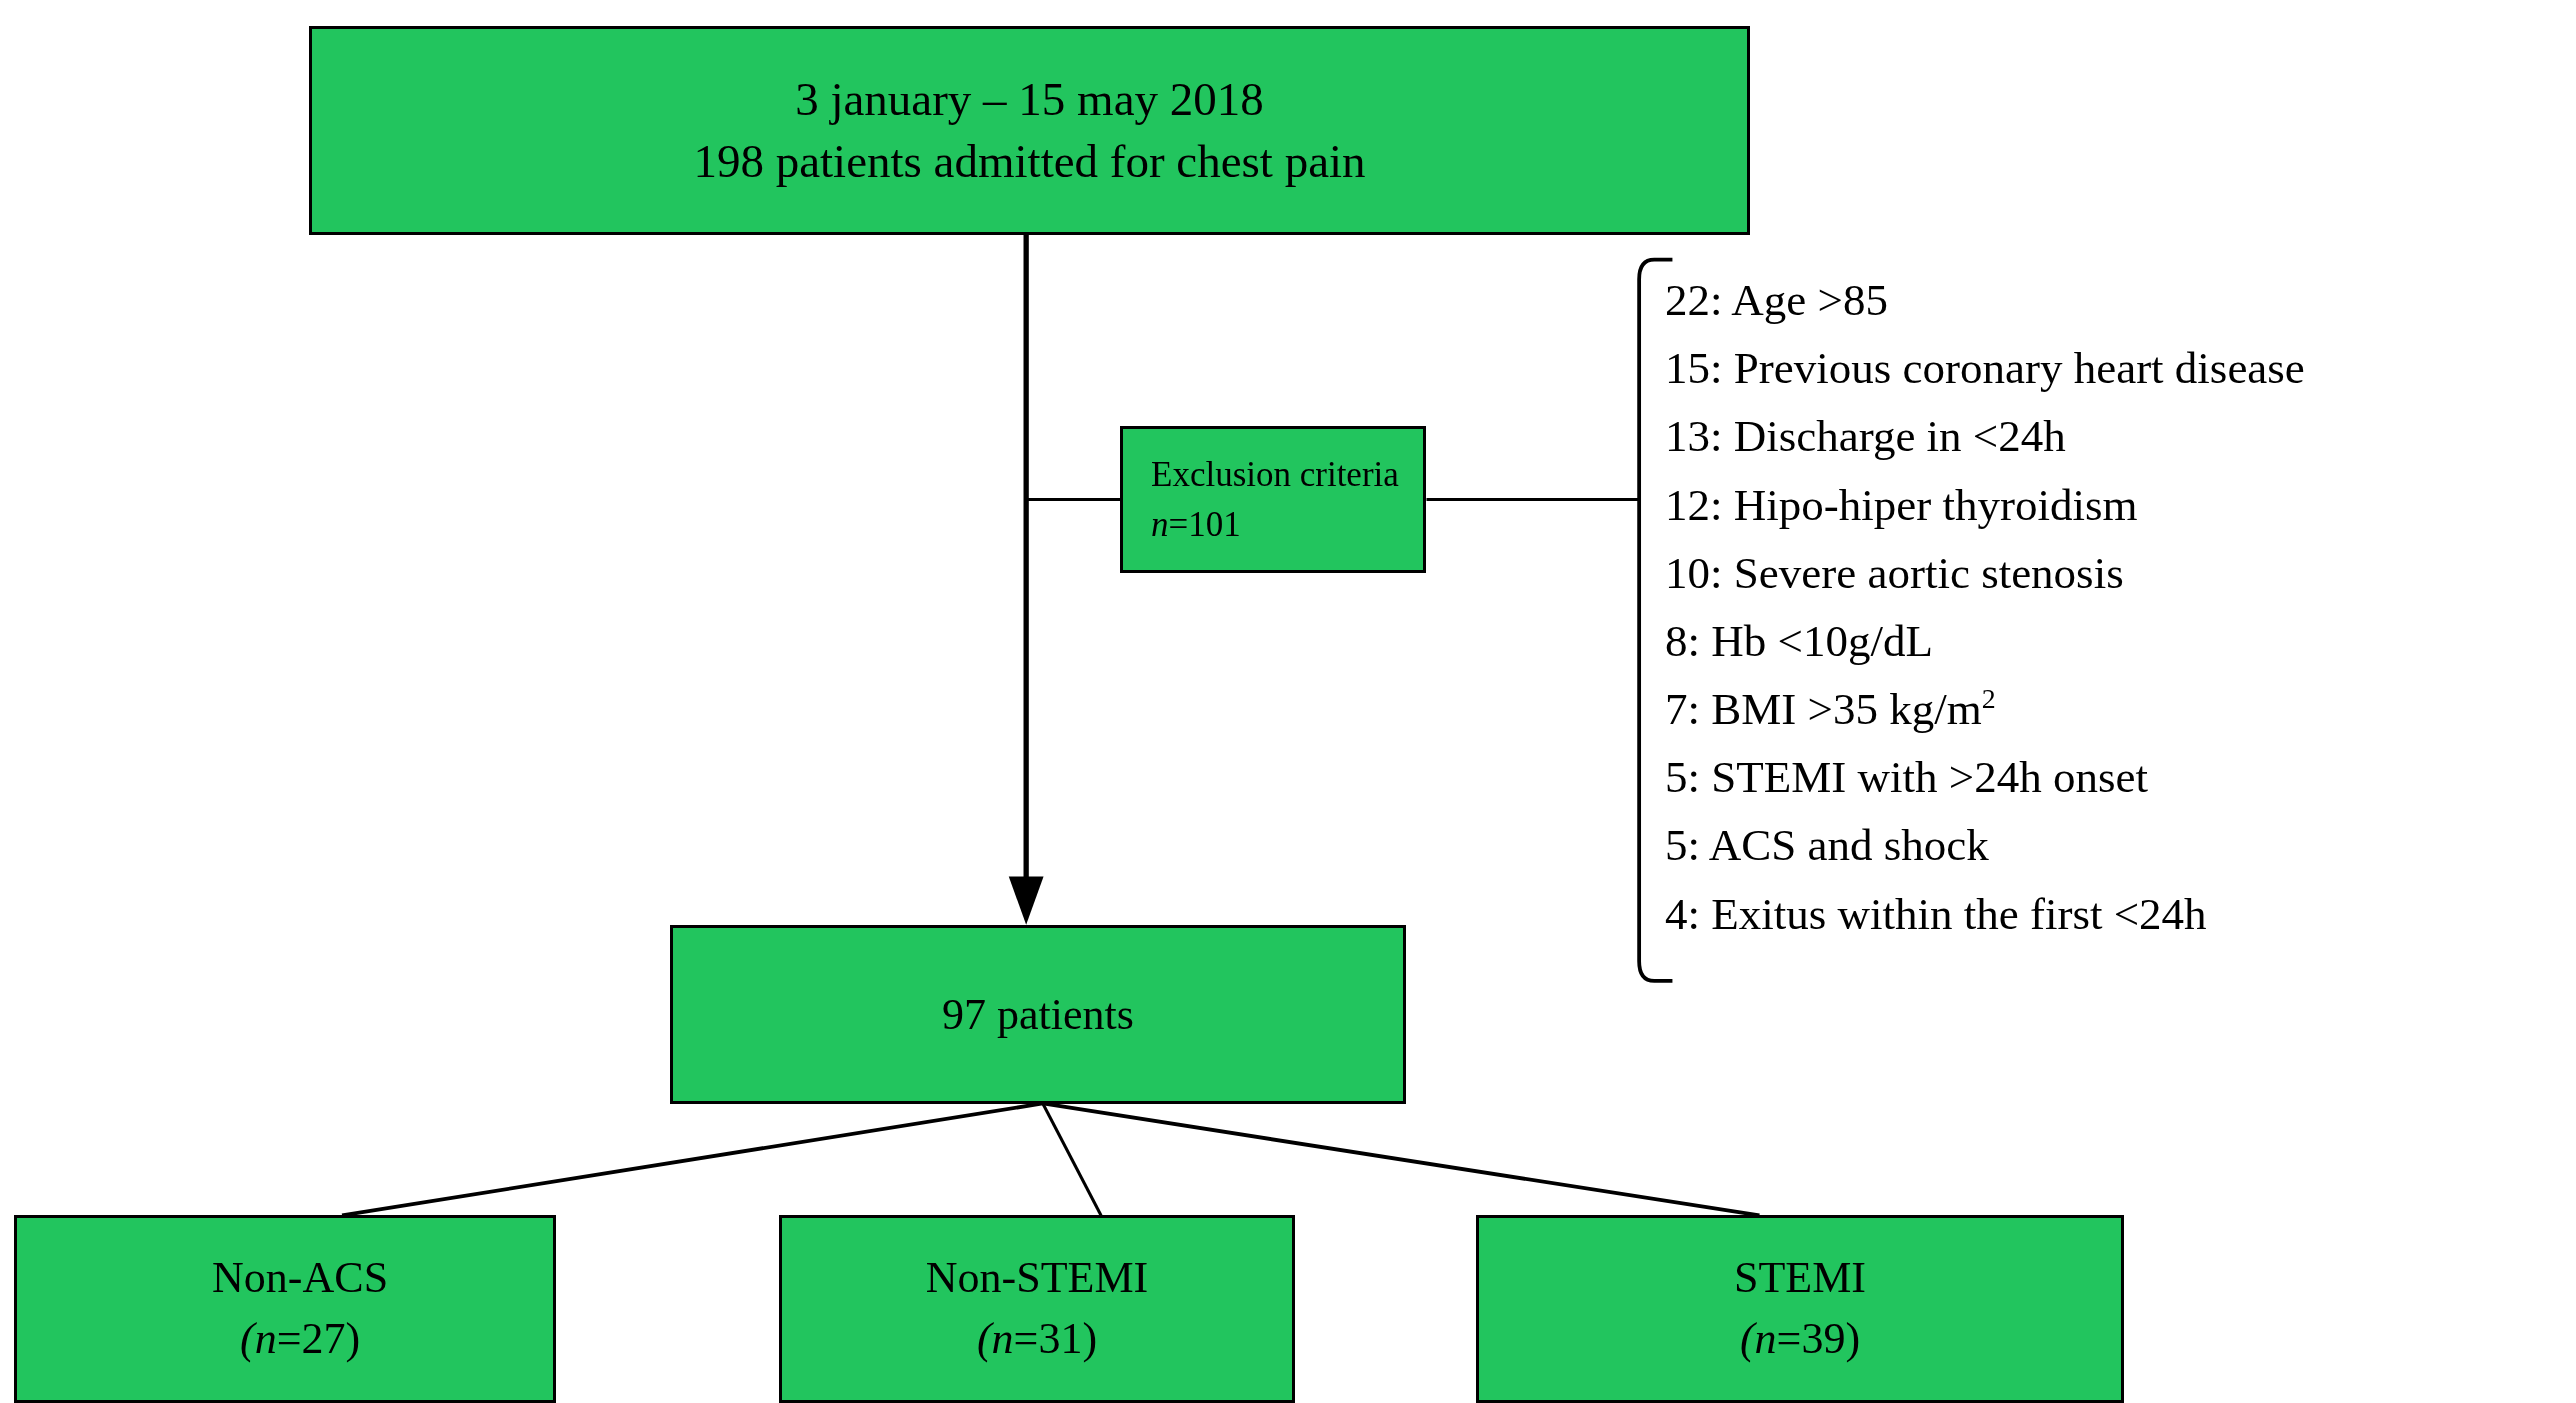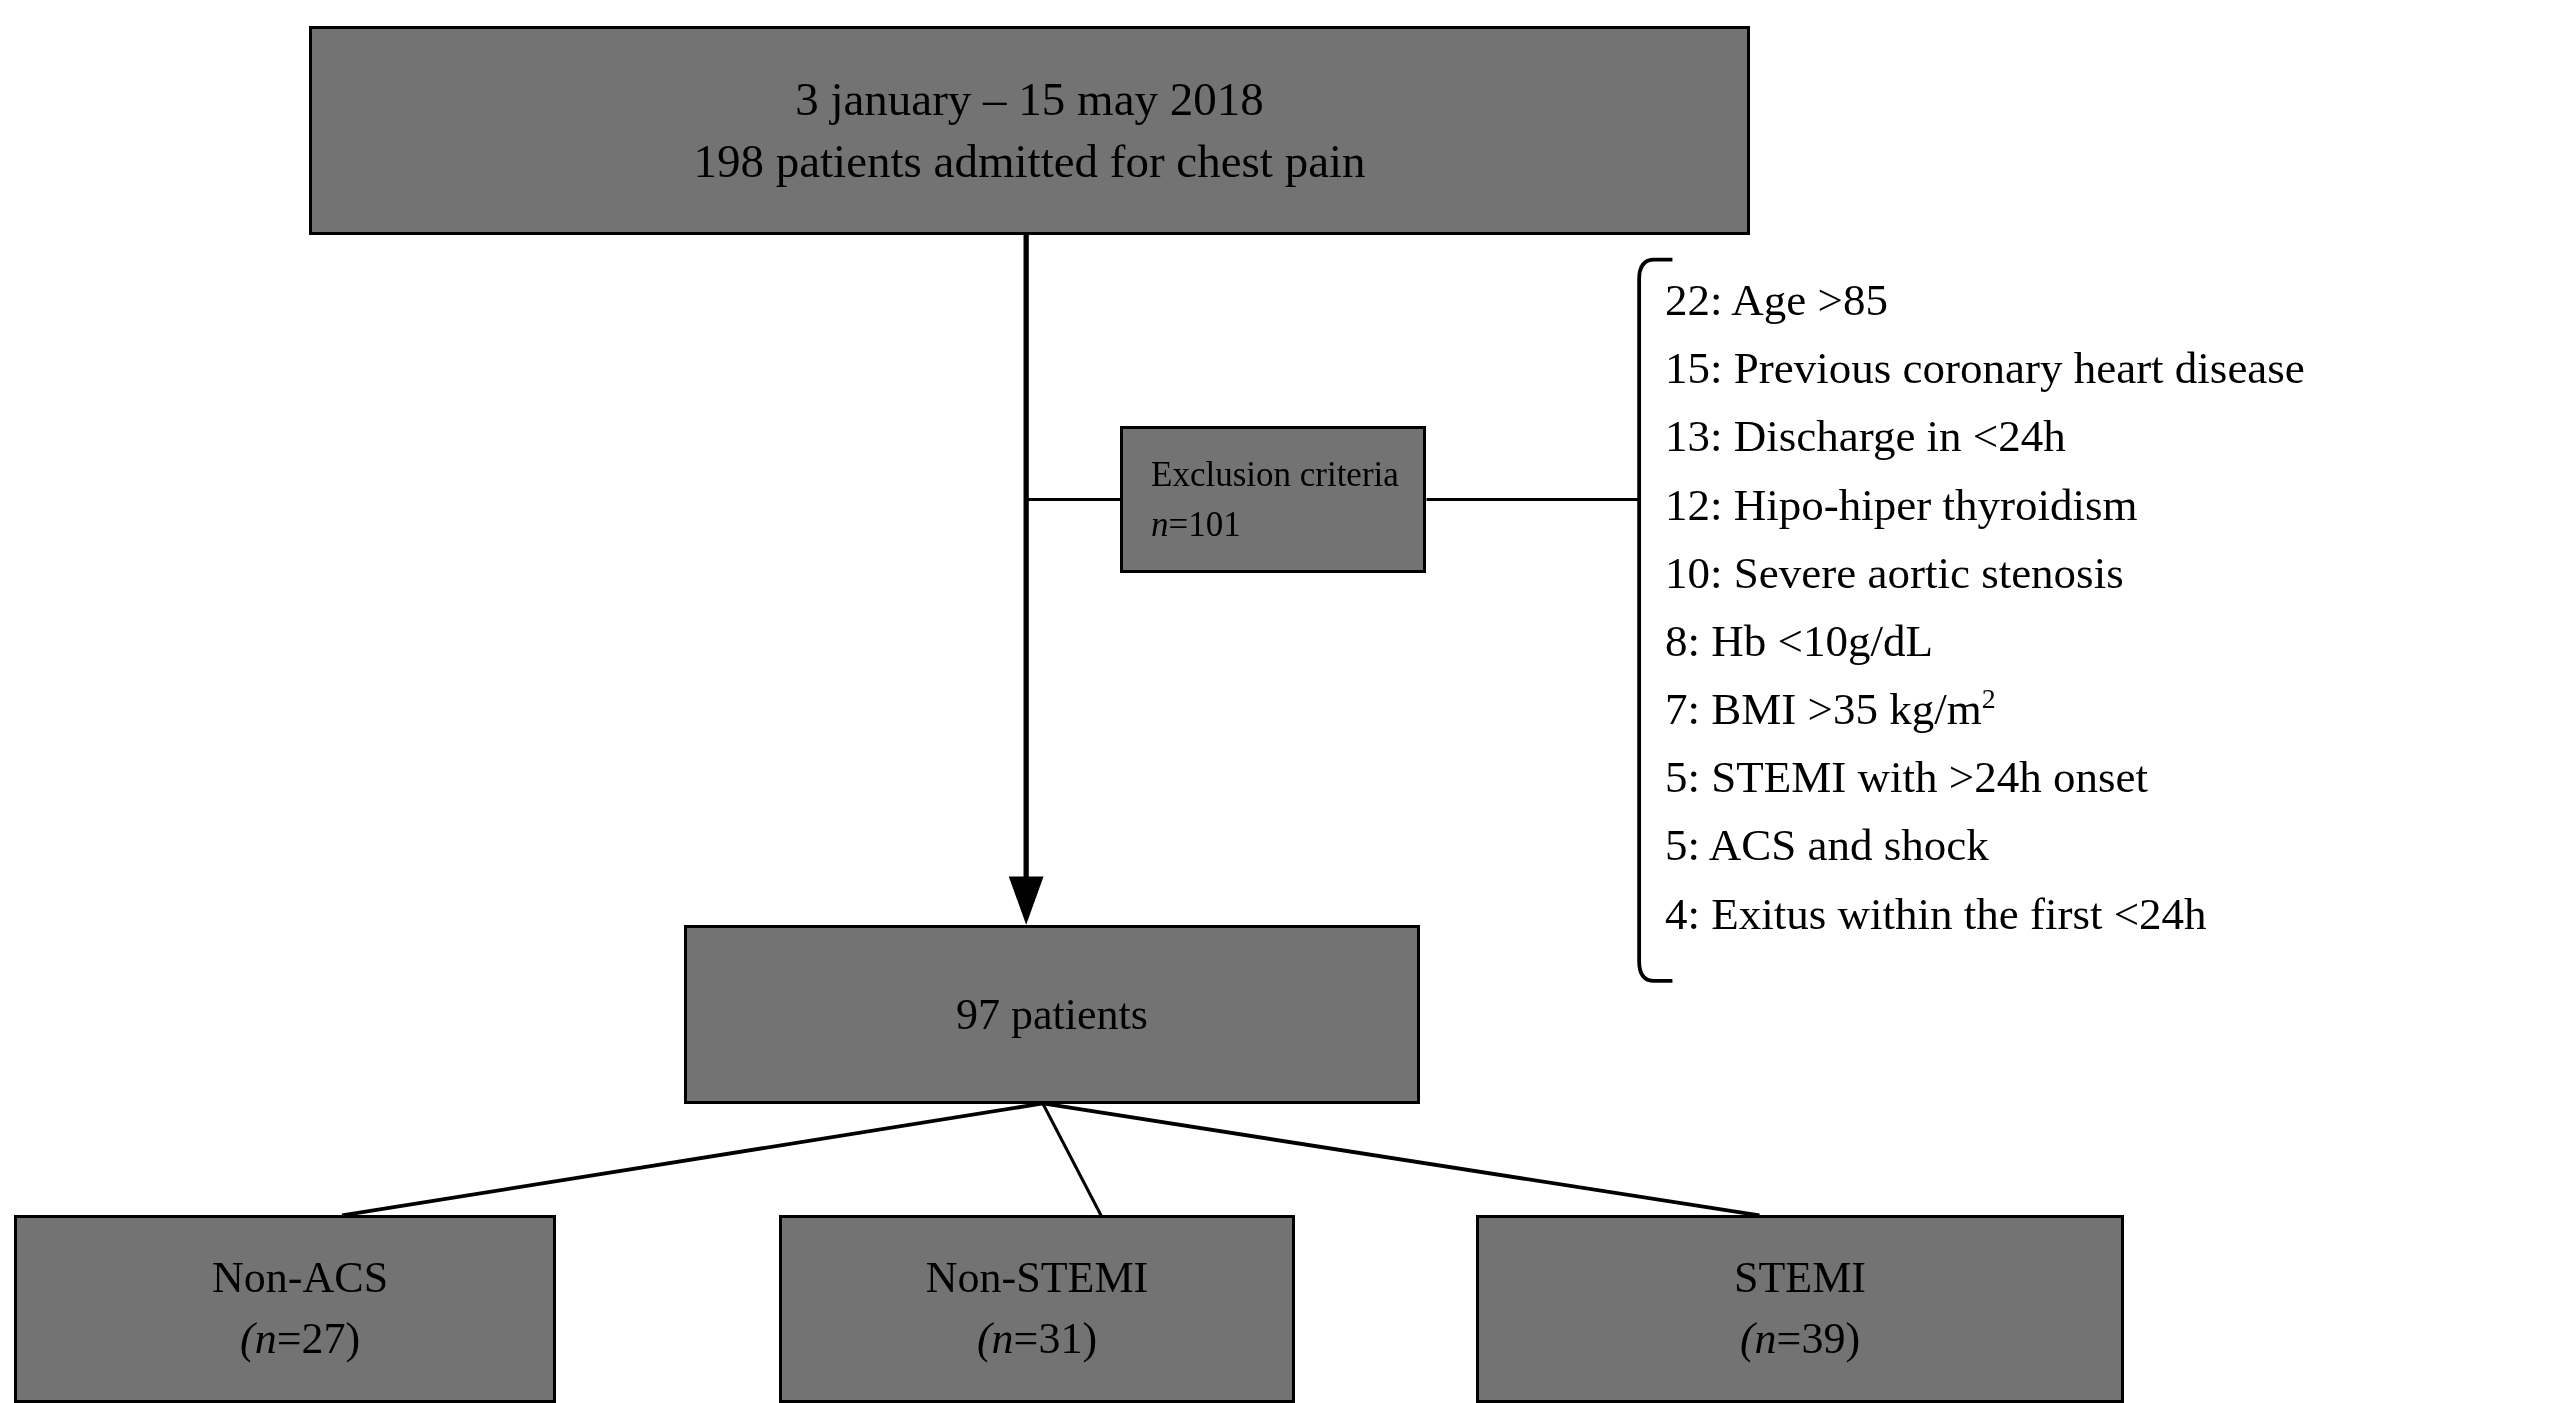--- a/index.html
+++ b/index.html
@@ -9,21 +9,21 @@
     height:1404px;
     background:#ffffff;
     font-family:"Liberation Serif","DejaVu Serif",serif;
     color:#000000;
     overflow:hidden;
   }
   .box{
     position:absolute;
     box-sizing:border-box;
     border:3px solid #000000;
-    background:#737373;
+    background:#22c55e;
     display:flex;
     flex-direction:column;
     align-items:center;
     justify-content:center;
     text-align:center;
     line-height:1.30;
   }
   .box .ln{display:block;white-space:nowrap;}
 
   
@@ -41,21 +41,20 @@
     text-align:left;
     padding-left:28px;
     font-size:35px;
     line-height:1.42;
   }
 
   
   #mid-box{
     left:670px; top:925px; width:736px; height:179px;
     font-size:44px;
-    margin-left:14px;
   }
 
   
   .bottom-box{
     top:1215px; height:188px;
     font-size:44px;
     line-height:1.38;
   }
   #bot-box-0{left:13.6px;  width:542px;padding-left:31px;}
   #bot-box-1{left:779px;width:516px;}

